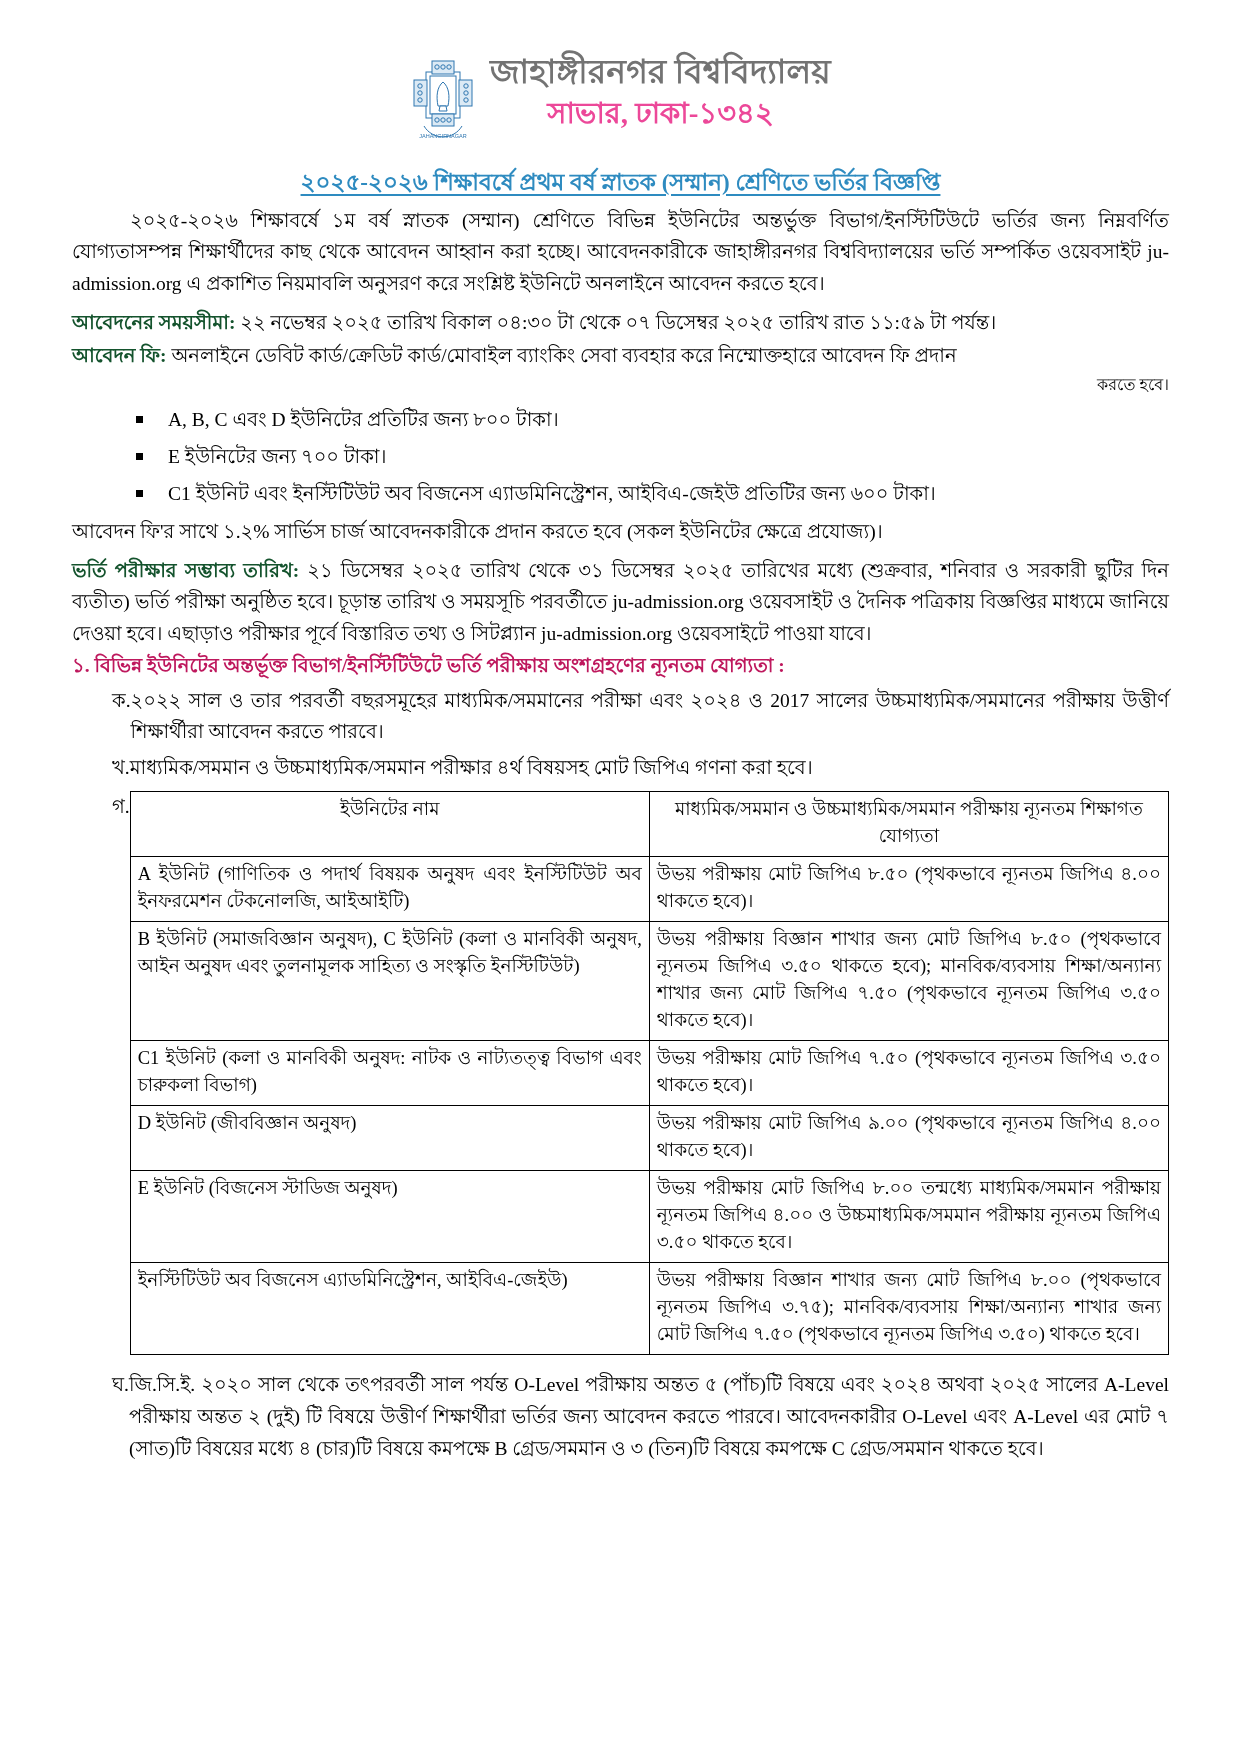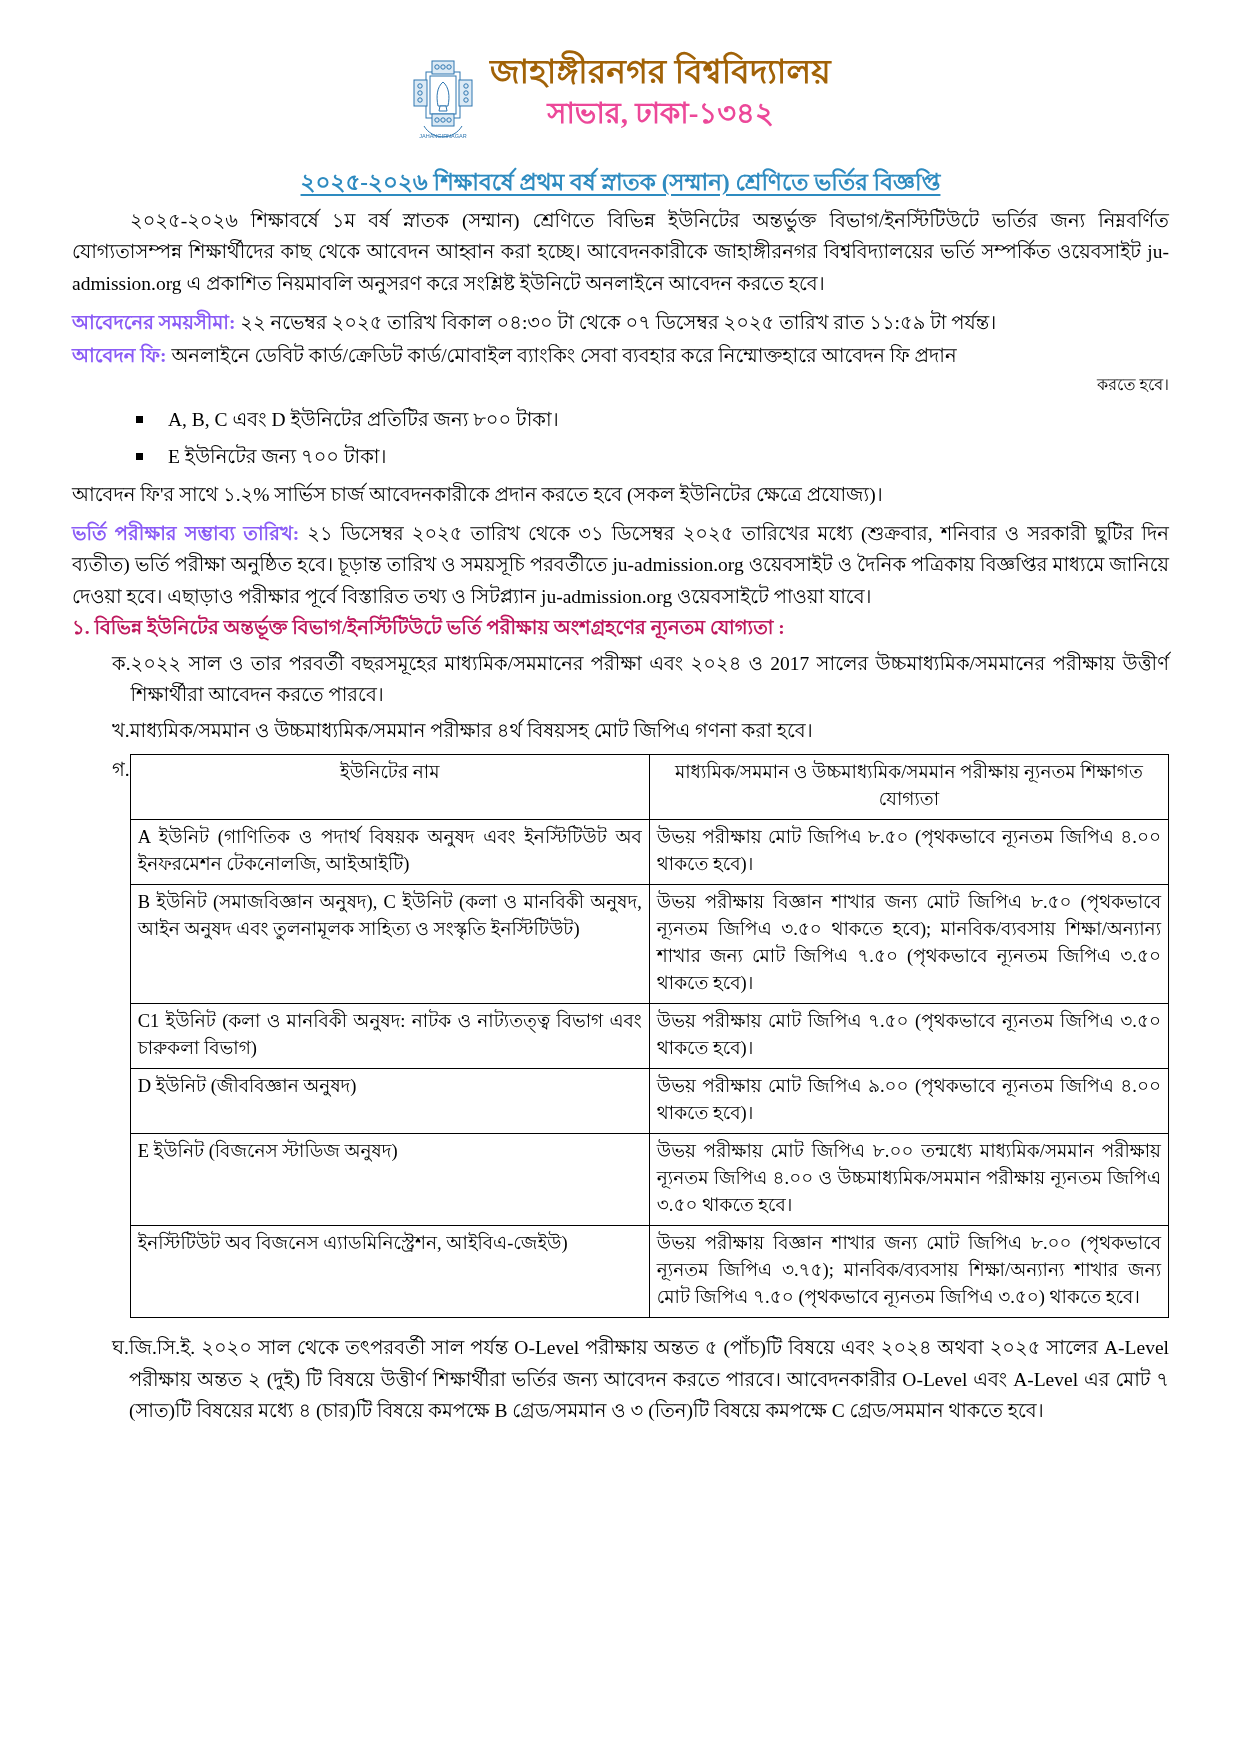--- a/index.html
+++ b/index.html
@@ -33,21 +33,21 @@
   .logo-wrap {
     width: 66px;
     height: 92px;
     flex: 0 0 66px;
     margin-top: 2px;
   }
   .uni-titles { text-align: center; }
   .uni-name {
     font-size: 33px;
     font-weight: bold;
-    color: #a16207;
+    color: #737373;
     line-height: 1.12;
     letter-spacing: 0.2px;
     white-space: nowrap;
   }
   .uni-addr {
     font-size: 29px;
     font-weight: bold;
     color: #ec4899;
     line-height: 1.25;
     margin-top: 4px;
@@ -67,21 +67,21 @@
   
   .para {
     font-size: 19.5px;
     line-height: 1.62;
     text-align: justify;
     text-justify: inter-word;
     margin-top: 7px;
   }
   .para.indent { text-indent: 58px; }
   .label {
-    color: #8b5cf6;
+    color: #14532d;
     font-weight: bold;
   }
   .section-head {
     font-size: 19.5px;
     color: #be185d;
     font-weight: bold;
     line-height: 1.6;
   }
   .fee-block {
     font-size: 19.5px;
@@ -221,20 +221,21 @@
   <div class="para indent">২০২৫-২০২৬ শিক্ষাবর্ষে ১ম বর্ষ স্নাতক (সম্মান) শ্রেণিতে বিভিন্ন ইউনিটের অন্তর্ভুক্ত বিভাগ/ইনস্টিটিউটে ভর্তির জন্য নিম্নবর্ণিত যোগ্যতাসম্পন্ন শিক্ষার্থীদের কাছ থেকে আবেদন আহ্বান করা হচ্ছে। আবেদনকারীকে জাহাঙ্গীরনগর বিশ্ববিদ্যালয়ের ভর্তি সম্পর্কিত ওয়েবসাইট ju-admission.org এ প্রকাশিত নিয়মাবলি অনুসরণ করে সংশ্লিষ্ট ইউনিটে অনলাইনে আবেদন করতে হবে।</div>
 
   <div class="para"><span class="label">আবেদনের সময়সীমা:</span><span> ২২ নভেম্বর ২০২৫ তারিখ বিকাল ০৪:৩০ টা থেকে ০৭ ডিসেম্বর ২০২৫ তারিখ রাত ১১:৫৯ টা পর্যন্ত।</span></div>
 
   <div class="fee-block"><span class="label">আবেদন ফি:</span><span> অনলাইনে ডেবিট কার্ড/ক্রেডিট কার্ড/মোবাইল ব্যাংকিং সেবা ব্যবহার করে নিম্মোক্তহারে আবেদন ফি প্রদান</span></div>
   <div class="fee-cont">করতে হবে।</div>
 
   <ul class="fees">
     <li>A, B, C এবং D ইউনিটের প্রতিটির জন্য ৮০০ টাকা।</li>
     <li>E ইউনিটের জন্য ৭০০ টাকা।</li>
+    <li>C1 ইউনিট এবং ইনস্টিটিউট অব বিজনেস এ্যাডমিনিস্ট্রেশন, আইবিএ-জেইউ প্রতিটির জন্য ৬০০ টাকা।</li>
   </ul>
 
   <div class="para">আবেদন ফি'র সাথে ১.২% সার্ভিস চার্জ আবেদনকারীকে প্রদান করতে হবে (সকল ইউনিটের ক্ষেত্রে প্রযোজ্য)।</div>
 
   <div class="para"><span class="label">ভর্তি পরীক্ষার সম্ভাব্য তারিখ:</span><span> ২১ ডিসেম্বর ২০২৫ তারিখ থেকে ৩১ ডিসেম্বর ২০২৫ তারিখের মধ্যে (শুক্রবার, শনিবার ও সরকারী ছুটির দিন ব্যতীত) ভর্তি পরীক্ষা অনুষ্ঠিত হবে। চূড়ান্ত তারিখ ও সময়সূচি পরবর্তীতে ju-admission.org ওয়েবসাইট ও দৈনিক পত্রিকায় বিজ্ঞপ্তির মাধ্যমে জানিয়ে দেওয়া হবে। এছাড়াও পরীক্ষার পূর্বে বিস্তারিত তথ্য ও সিটপ্ল্যান ju-admission.org ওয়েবসাইটে পাওয়া যাবে।</span></div>
 
   <div class="section-head">১. বিভিন্ন ইউনিটের অন্তর্ভূক্ত বিভাগ/ইনস্টিটিউটে ভর্তি পরীক্ষায় অংশগ্রহণের ন্যূনতম যোগ্যতা :</div>
 
   <div class="lettered">
     <div class="mark">ক.</div>

